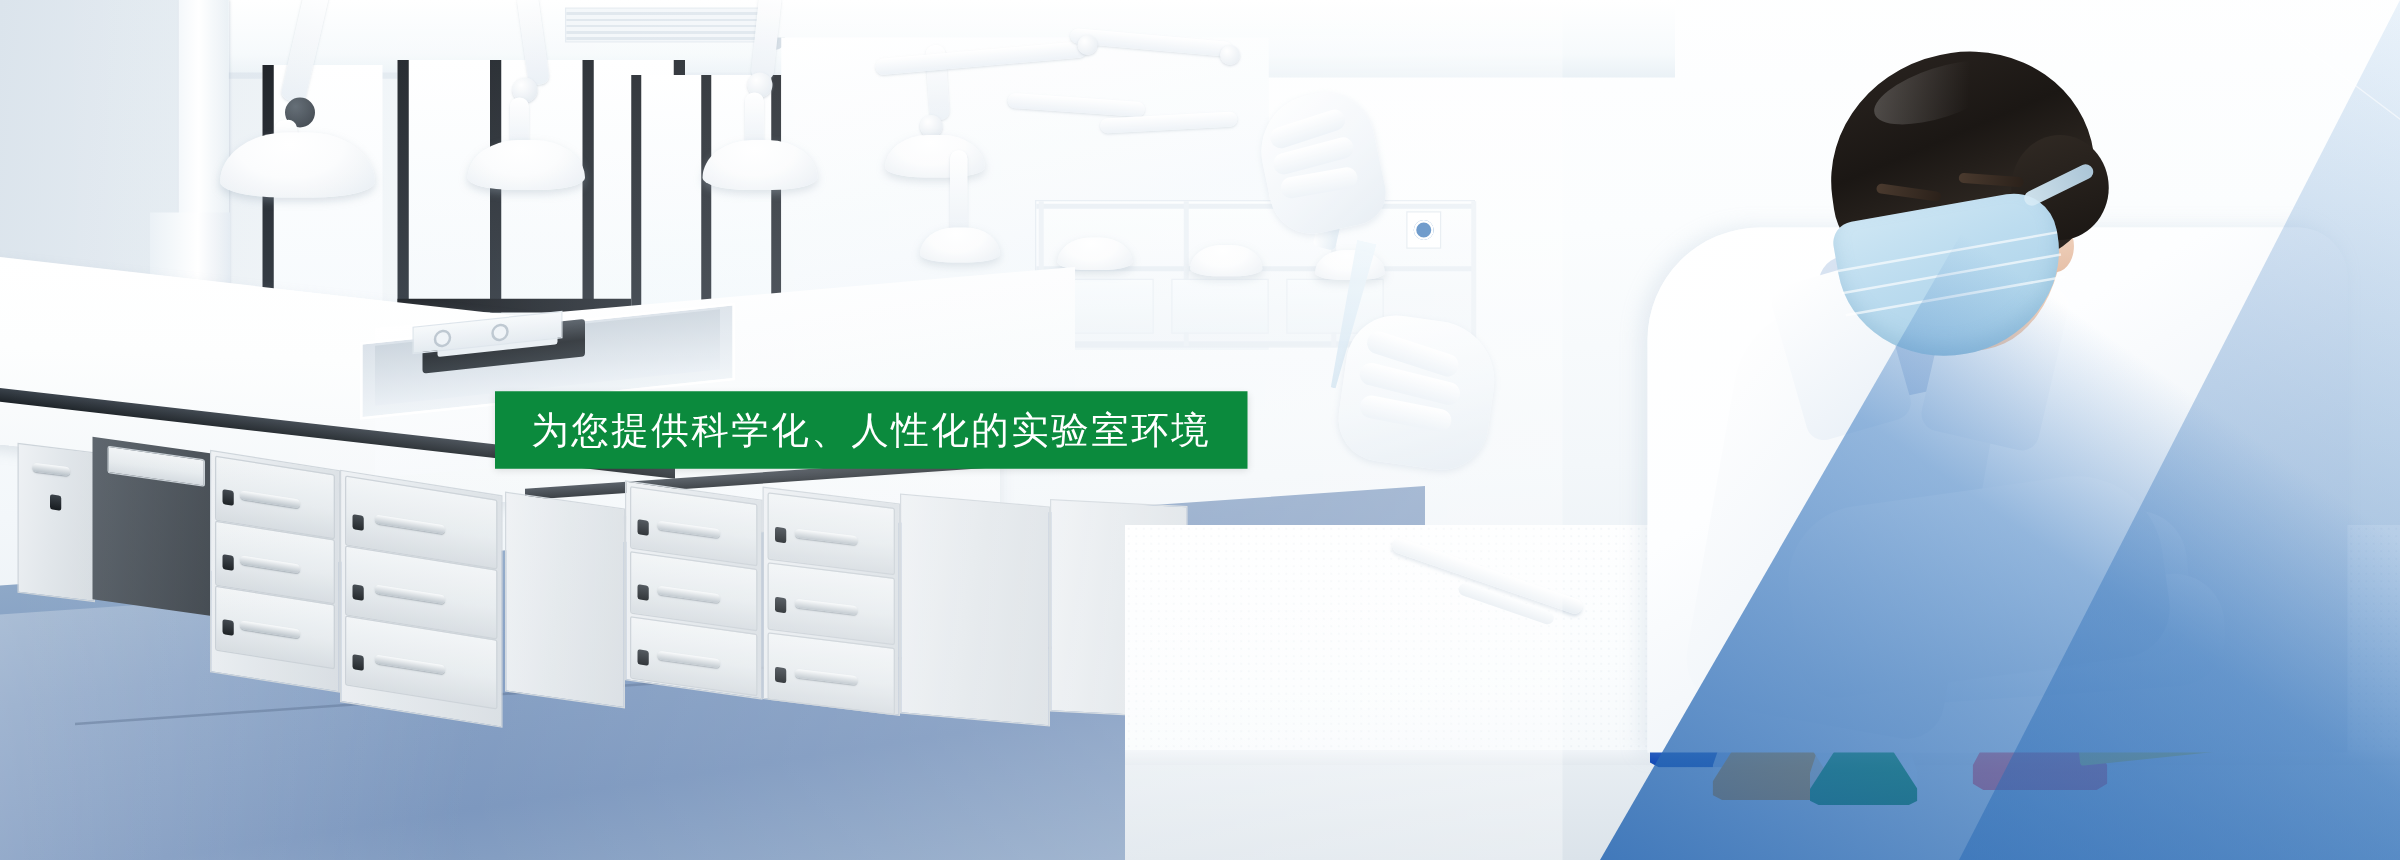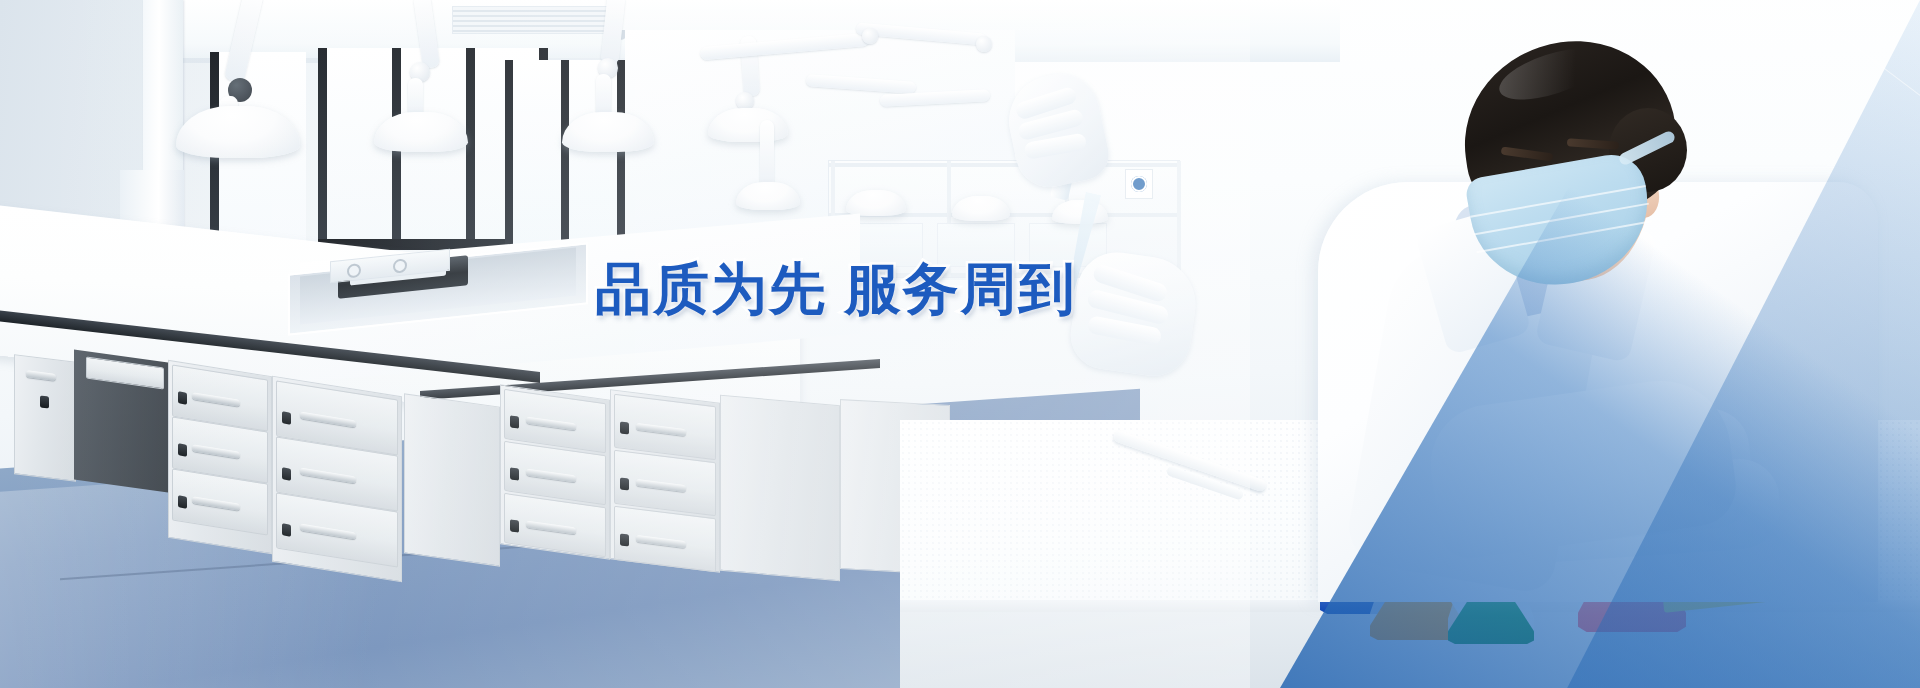--- a/index.html
+++ b/index.html
@@ -803,17 +803,19 @@
 
     <div class="haze"></div>
     <div class="blue-wedge"></div>
     <div class="blue-wedge2"></div>
     <div class="wedge-line"></div>
   </div>
 
   <div class="overlay">
 
 
-    <div class="headline">品质为先 服务周到</div>
-
+
+    <div class="sub-band">
+      <span class="sub-text">为您提供科学化、人性化的实验室环境</span>
+    </div>
 
   </div>
 </div>
 
 </body></html>

